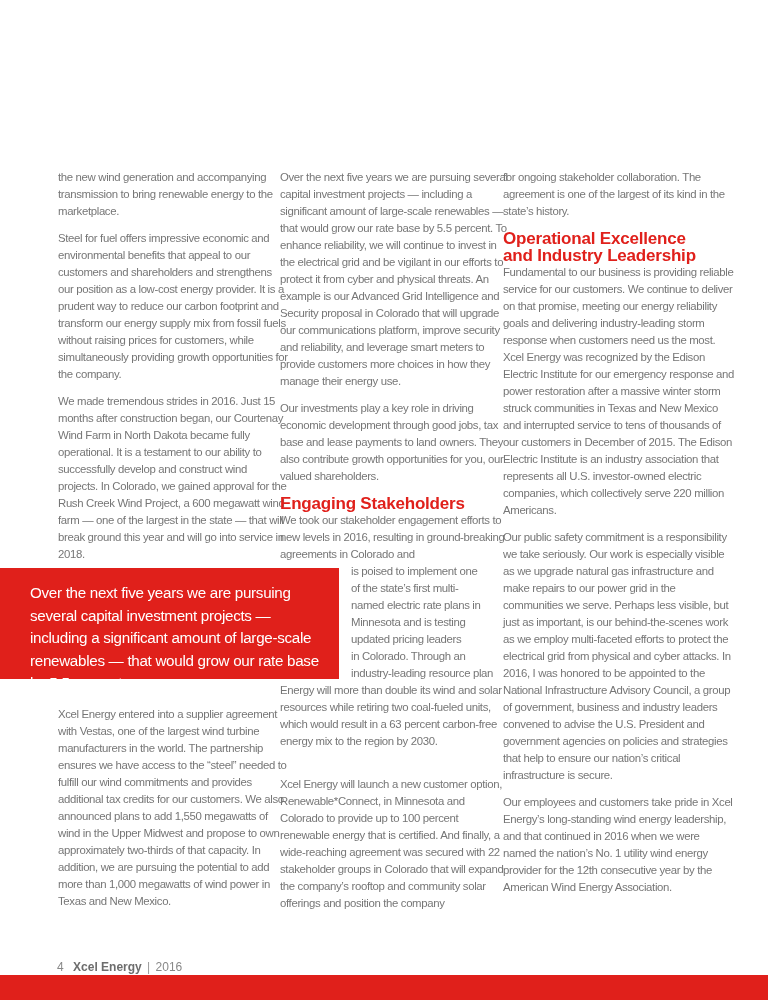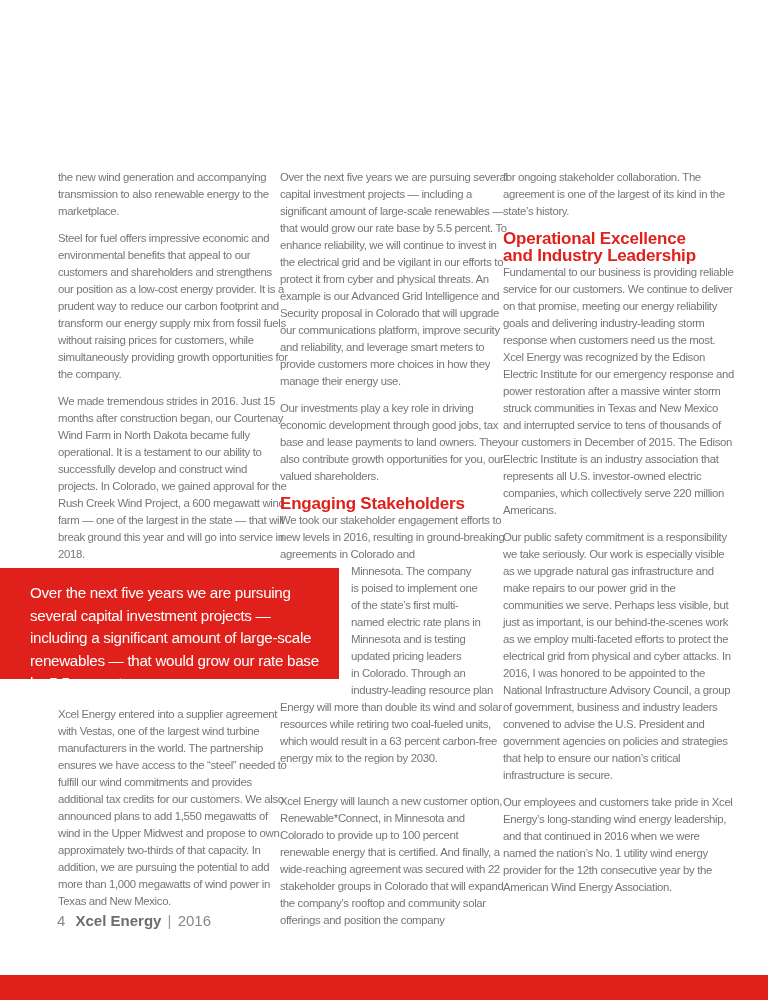--- a/index.html
+++ b/index.html
@@ -9,49 +9,48 @@
   .col p { margin:0 0 10px 0; }
   .h { color:#e0201b; font-weight:bold; font-size:17px; line-height:17px; letter-spacing:-0.2px; }
   #c1 { left:58px; top:169px; width:230px; }
   #c1b { left:58px; top:706px; width:230px; }
   #c2 { left:280px; top:169px; width:228px; }
   #c3 { left:503px; top:169px; width:232px; }
   .pull { position:absolute; left:0; top:568px; width:339px; height:111px; background:#e0201b; }
   .pull .txt { position:absolute; left:30px; top:14px; width:300px; color:#ffffff; font-size:15.2px; line-height:22.5px; letter-spacing:-0.3px; }
   .wrapline { display:block; }
   .indent { padding-left:71px; display:block; }
-  .footer { position:absolute; left:57px; top:912px; font-size:15px; color:#888; }
+  .footer { position:absolute; left:57px; top:960px; font-size:12px; color:#888; }
   .footer b { color:#6d6d6d; font-weight:bold; margin-left:6px; }
   .footer .sep { color:#999; margin:0 2px; }
   .bar { position:absolute; left:0; top:975px; width:768px; height:25px; background:#e0201b; }
 </style>
 </head>
 <body>
 
 <div class="col" id="c1">
-  <p>the new wind generation and accompanying transmission to also renewable energy to the marketplace.</p>
+  <p>the new wind generation and accompanying transmission to bring renewable energy to the marketplace.</p>
   <p>Steel for fuel offers impressive economic and environmental benefits that appeal to our customers and shareholders and strengthens our position as a low-cost energy provider. It is a prudent way to reduce our carbon footprint and transform our energy supply mix from fossil fuels without raising prices for customers, while simultaneously providing growth opportunities for the company.</p>
   <p>We made tremendous strides in 2016. Just 15 months after construction began, our Courtenay Wind Farm in North Dakota became fully operational. It is a testament to our ability to successfully develop and construct wind projects. In Colorado, we gained approval for the Rush Creek Wind Project, a 600 megawatt wind farm — one of the largest in the state — that will break ground this year and will go into service in 2018.</p>
 </div>
 
 <div class="pull">
   <div class="txt">Over the next five years we are pursuing several capital investment projects — including a significant amount of large-scale renewables — that would grow our rate base by 5.5 percent.</div>
 </div>
 
 <div class="col" id="c1b">
   <p>Xcel Energy entered into a supplier agreement with Vestas, one of the largest wind turbine manufacturers in the world. The partnership ensures we have access to the “steel” needed to fulfill our wind commitments and provides additional tax credits for our customers. We also announced plans to add 1,550 megawatts of wind in the Upper Midwest and propose to own approximately two-thirds of that capacity. In addition, we are pursuing the potential to add more than 1,000 megawatts of wind power in Texas and New Mexico.</p>
 </div>
 
 <div class="col" id="c2">
   <p>Over the next five years we are pursuing several capital investment projects — including a significant amount of large-scale renewables — that would grow our rate base by 5.5 percent. To enhance reliability, we will continue to invest in the electrical grid and be vigilant in our efforts to protect it from cyber and physical threats. An example is our Advanced Grid Intelligence and Security proposal in Colorado that will upgrade our communications platform, improve security and reliability, and leverage smart meters to provide customers more choices in how they manage their energy use.</p>
   <p>Our investments play a key role in driving economic development through good jobs, tax base and lease payments to land owners. They also contribute growth opportunities for you, our valued shareholders.</p>
   <div class="h">Engaging Stakeholders</div>
   <p style="margin-bottom:0">
     <span class="wrapline">We took our stakeholder engagement efforts to new levels in 2016, resulting in ground-breaking agreements in Colorado and</span>
-    <span class="indent">Minnesota. The company</span>
     <span class="indent">is poised to implement one</span>
     <span class="indent">of the state’s first multi-</span>
     <span class="indent">named electric rate plans in</span>
     <span class="indent">Minnesota and is testing</span>
     <span class="indent">updated pricing leaders</span>
     <span class="indent">in Colorado. Through an</span>
     <span class="indent">industry-leading resource plan</span>
     <span class="wrapline">Energy will more than double its wind and solar resources while retiring two coal-fueled units, which would result in a 63 percent carbon-free energy mix to the region by 2030.</span>
   </p>
   <p style="margin-top:26px">Xcel Energy will launch a new customer option, Renewable*Connect, in Minnesota and Colorado to provide up to 100 percent renewable energy that is certified. And finally, a wide-reaching agreement was secured with 22 stakeholder groups in Colorado that will expand the company’s rooftop and community solar offerings and position the company</p>

